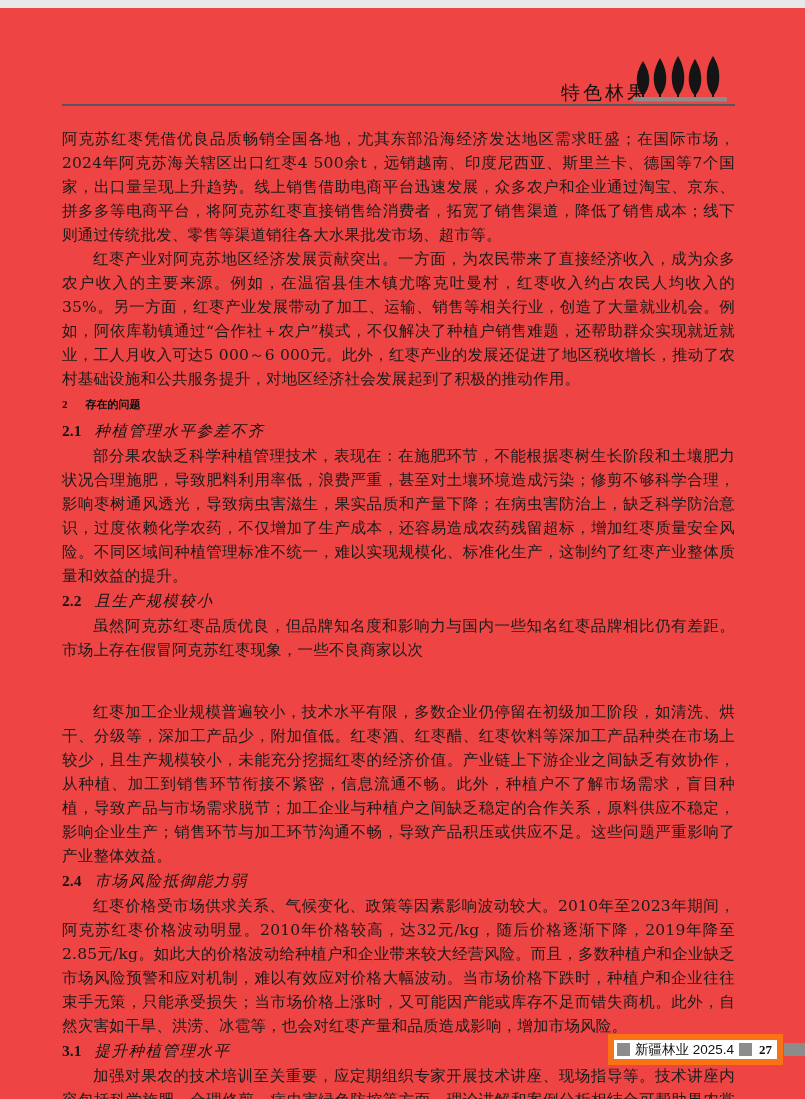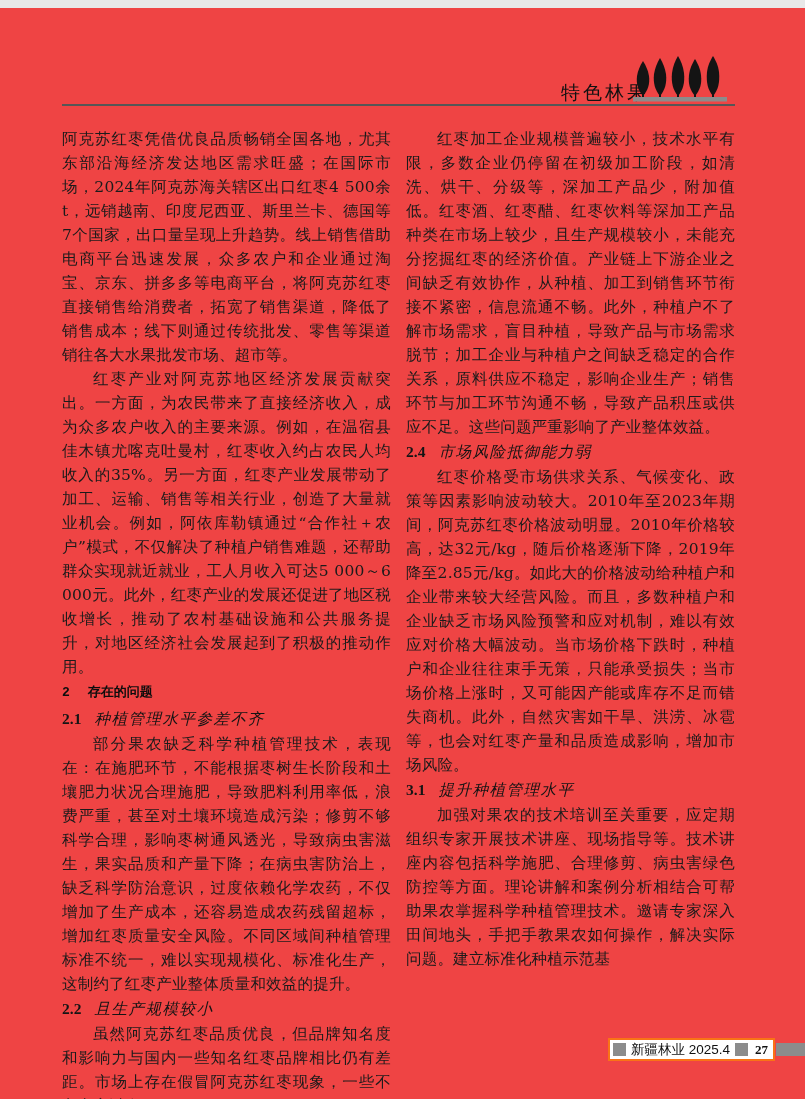--- a/index.html
+++ b/index.html
@@ -21,54 +21,54 @@
     position:absolute;top:72px;left:561px;
     font-family:"Liberation Sans","DejaVu Sans",sans-serif;
     font-size:19px;letter-spacing:3px;color:#111;
     white-space:nowrap;
   }
   .trees-wrap{position:absolute;left:633px;top:47px;width:94px;height:48px;}
   
   .columns{
     position:absolute;left:62px;top:119px;
     width:673px;height:900px;
-    display:flex;gap:15px;
+    display:flex;gap:38px;flex-direction:column;
   }
   .col{flex:1;min-width:0;}
   .para{
     margin:0;
     font-size:15.5px;line-height:24px;
     text-align:justify;
     text-indent:2em;
     letter-spacing:0.2px;
   }
   .para.cont{text-indent:0;}
   .heading1{
-    font-family:Liberation Mono, monospace;
-    font-weight:bold;font-size:13px;line-height:27px;
+    font-family:Liberation Serif, serif;
+    font-weight:bold;font-size:11px;line-height:27px;
     color:#0d0d0d;
   }
   .heading1 .hnum{margin-right:18px;}
   .heading2{
     font-size:15.5px;line-height:25px;color:#141414;
   }
   .heading2 .hnum{
     font-weight:bold;margin-right:13px;
     font-family:"Liberation Serif","DejaVu Serif",serif;
   }
   .heading2 .htxt{
     font-style:italic;letter-spacing:1.5px;
   }
   
   .footer{
     position:absolute;left:608px;right:0;top:1031px;
     display:flex;align-items:center;height:21px;
   }
   .footer-box{
-    border:2px solid #f97316;
+    border:6px solid #f97316;
     display:flex;align-items:center;
     gap:5px;padding:2px 3px;height:15px;
     background:#fff;
   }
   .footer-square{width:13px;height:13px;background:#8c8c8c;}
   .footer-journal{
     font-family:"Liberation Sans","DejaVu Sans",sans-serif;
     font-size:13.5px;color:#111;white-space:nowrap;
   }
   .footer-page{

